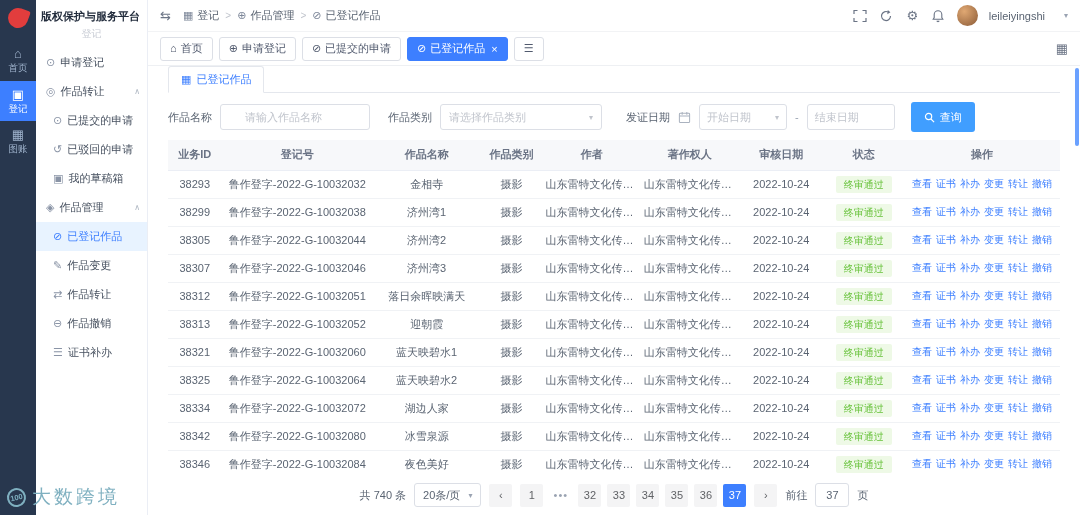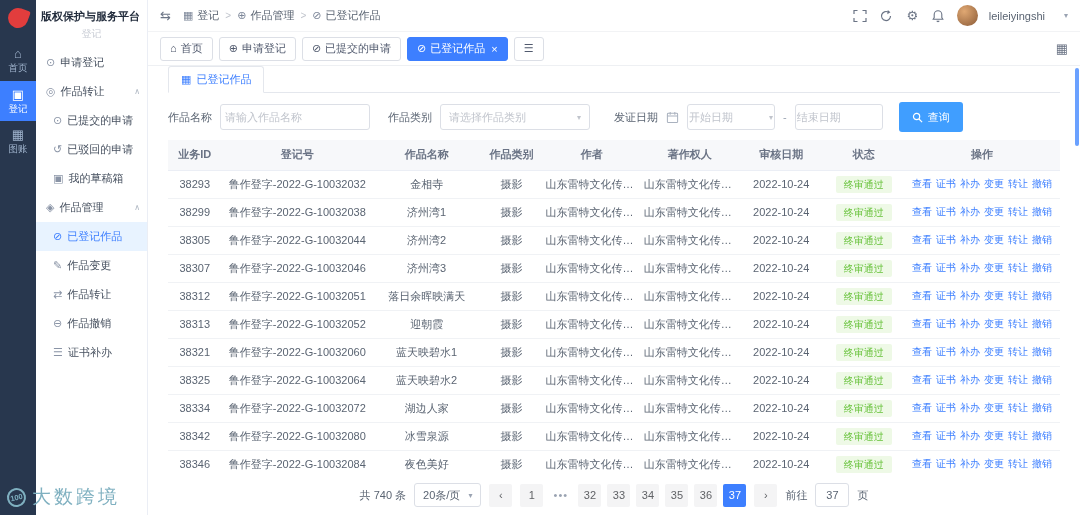--- a/index.html
+++ b/index.html
@@ -52,26 +52,26 @@
 .tabbar-right{margin-left:auto;color:#6b7485;font-size:13px;cursor:pointer}
 
 
 .content{flex:1;display:flex;flex-direction:column;min-height:0;padding:0 20px;background:#fff}
 .panel-tabs{border-bottom:1px solid #e4e7ed;display:flex;height:27px}
 .panel-tab{display:flex;align-items:center;gap:5px;padding:0 12px;border:1px solid #e4e7ed;border-bottom:1px solid #fff;border-radius:3px 3px 0 0;font-size:11px;color:#3d7fff;background:#fff;cursor:pointer;margin-bottom:-1px}
 .panel-tab .ptic{font-size:11px}
 
 .filters{display:flex;align-items:center;gap:8px;padding:9px 0 8px;font-size:11px;color:#5a6472;flex-shrink:0}
 .f-label{white-space:nowrap}
-.f-input{width:150px;height:26px;border:1px solid #dcdfe6;border-radius:3px;padding:0 4px;font-size:11px;color:#333;font-family:inherit;outline:none}
+.f-input{width:150px;height:26px;border:1px solid #dcdfe6;border-radius:3px;padding:0 24px;font-size:11px;color:#333;font-family:inherit;outline:none}
 .f-input::placeholder{color:#c0c4cc}
-.f-select{position:relative;width:150px;height:26px;border:1px solid #dcdfe6;border-radius:3px;display:flex;align-items:center;padding:0 8px;color:#c0c4cc;cursor:pointer;margin-right:6px}
+.f-select{position:relative;width:162px;height:26px;border:1px solid #dcdfe6;border-radius:3px;display:flex;align-items:center;padding:0 8px;color:#c0c4cc;cursor:pointer;margin-right:6px}
 .car{margin-left:auto;color:#c0c4cc;font-size:8px}
 .cal{color:#aab2bf;display:flex;align-items:center}
-.f-date{width:88px;height:26px;border:1px solid #dcdfe6;border-radius:3px;display:flex;align-items:center;padding:0 1px;color:#c0c4cc;cursor:pointer}
+.f-date{width:88px;height:26px;border:1px solid #dcdfe6;border-radius:3px;display:flex;align-items:center;padding:0 7px;color:#c0c4cc;cursor:pointer}
 .dash{color:#9aa3b2}
 .btn-search{display:flex;align-items:center;gap:5px;height:26px;padding:15px 13px;background:#409eff;color:#fff;border:none;border-radius:3px;font-size:11px;cursor:pointer;margin-left:8px;font-family:inherit}
 
 .table-wrap{flex:1;overflow:hidden;min-height:0}
 table{width:100%;border-collapse:collapse;table-layout:fixed;font-size:11px}
 thead th{background:#f7f8fa;color:#6a7385;font-weight:700;height:30px;border-bottom:1px solid #ebeef5;white-space:nowrap;overflow:hidden}
 th:nth-child(1),td:nth-child(1){width:6%}
 th:nth-child(2),td:nth-child(2){width:17%}
 th:nth-child(3),td:nth-child(3){width:12%}
 th:nth-child(4),td:nth-child(4){width:7%}

